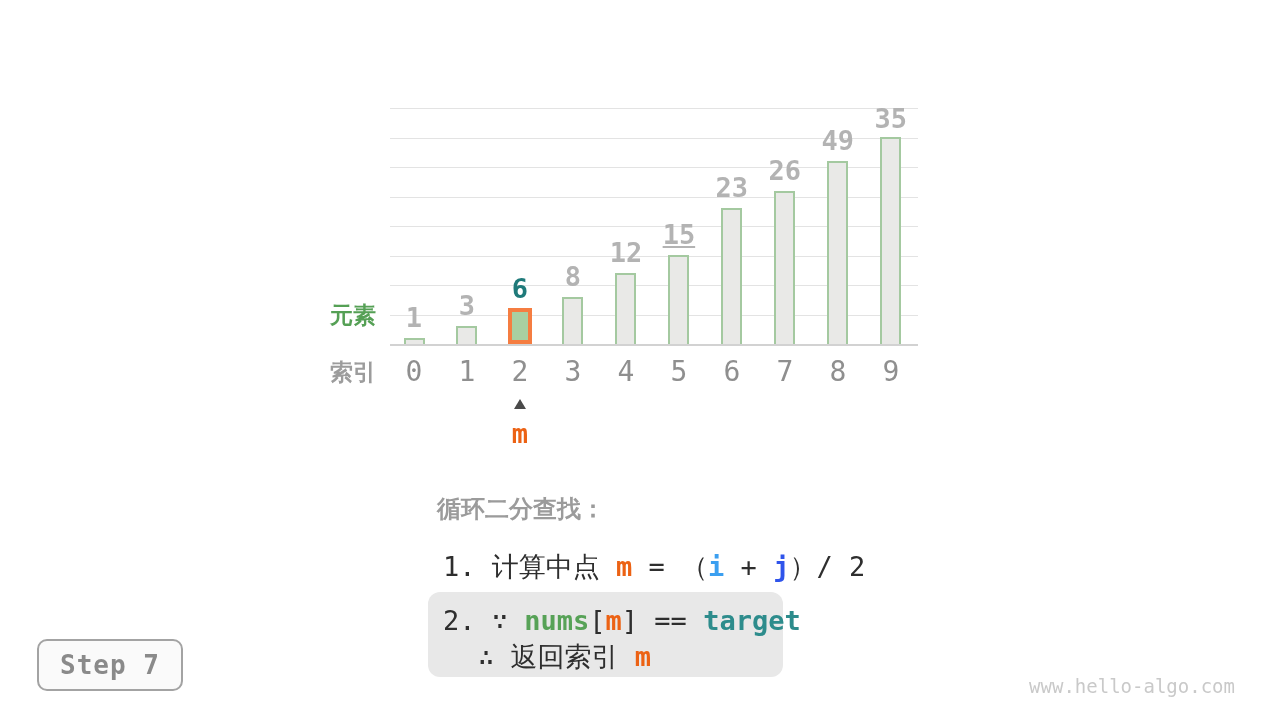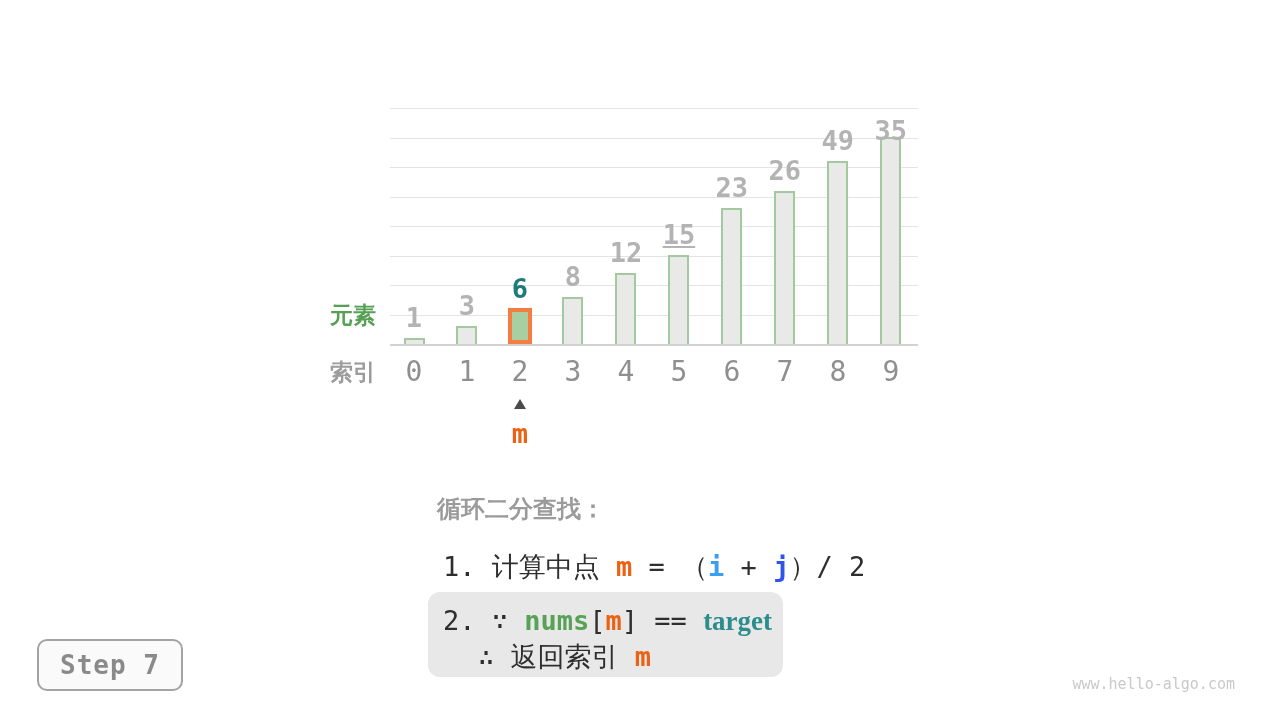--- a/index.html
+++ b/index.html
@@ -46,30 +46,30 @@
   .anno-box{position:absolute;left:428px;top:592px;width:355px;height:85px;
             background:var(--box-bg);border-radius:12px;}
   .box-row-0{position:absolute;left:15px;top:13px;}
   .box-row-1{position:absolute;left:50px;top:49px;}
   .tok{font-family:inherit;}
   .tok-dark{color:var(--dark-text);}
   .tok-orange{color:var(--orange);font-weight:bold;}
   .tok-lblue{color:var(--light-blue);font-weight:bold;}
   .tok-rblue{color:var(--royal-blue);font-weight:bold;}
   .tok-green{color:var(--green-code);font-weight:bold;}
-  .tok-teal{color:var(--teal-code);font-weight:bold;font-family:Liberation Serif, serif;}
+  .tok-teal{color:var(--teal-code);font-weight:bold;}
 
   
   .step-badge{position:absolute;left:37px;top:639px;width:146px;height:52px;box-sizing:border-box;
               background:var(--badge-bg);border:2px solid var(--badge-border);border-radius:10px;
               display:flex;align-items:center;justify-content:center;text-align:right;}
   .step-badge span{font-family:"DejaVu Sans Mono",monospace;font-size:26px;font-weight:bold;
                    color:var(--badge-text);letter-spacing:1px;}
   .watermark{position:absolute;right:45px;top:677px;font-family:"DejaVu Sans Mono",monospace;
-             font-size:15px;color:var(--watermark);line-height:1;}
+             font-size:19px;color:var(--watermark);line-height:1;}
 </style>
 </head>
 <body>
 
 <div class="stage">
 
   <div class="plot" id="plot">
       <div class="gridline" style="bottom: 28.5px;"></div>
       <div class="gridline" style="bottom: 58px;"></div>
       <div class="gridline" style="bottom: 87.5px;"></div>
@@ -90,21 +90,21 @@
       <div class="val-label" style="left: 235.92px; bottom: 78px;">12</div>
       <div class="bar" style="left: 278.4px; width: 21px; height: 89px;"></div>
       <div class="val-label" style="left: 288.9px; bottom: 96px; text-decoration: underline;">15</div>
       <div class="bar" style="left: 331.38px; width: 21px; height: 136px;"></div>
       <div class="val-label" style="left: 341.88px; bottom: 143px;">23</div>
       <div class="bar" style="left: 384.36px; width: 21px; height: 153px;"></div>
       <div class="val-label" style="left: 394.86px; bottom: 160px;">26</div>
       <div class="bar" style="left: 437.34px; width: 21px; height: 183px;"></div>
       <div class="val-label" style="left: 447.84px; bottom: 190px;">49</div>
       <div class="bar" style="left: 490.32px; width: 21px; height: 207px;"></div>
-      <div class="val-label" style="left: 500.82px; bottom: 200px; text-align: right;">35</div>
+      <div class="val-label" style="left: 500.82px; bottom: 212px; text-align: right;">35</div>
     </div>
 
   <div class="y-axis-label">元素</div>
   <div class="x-axis-label">索引</div>
 
   <div class="pointer-caret" id="pointerCaret" style="left: 513.96px;"></div>
   <div class="pointer-label" id="pointerLabel" style="left: 519.96px;">m</div>
 
   <div class="anno-title">循环二分查找：</div>
   <div class="anno-line line1" id="line1"><span class="tok tok-dark">1. 计算中点 </span><span class="tok tok-orange">m</span><span class="tok tok-dark"> = （</span><span class="tok tok-lblue">i</span><span class="tok tok-dark"> + </span><span class="tok tok-rblue">j</span><span class="tok tok-dark">）/ 2</span></div>

